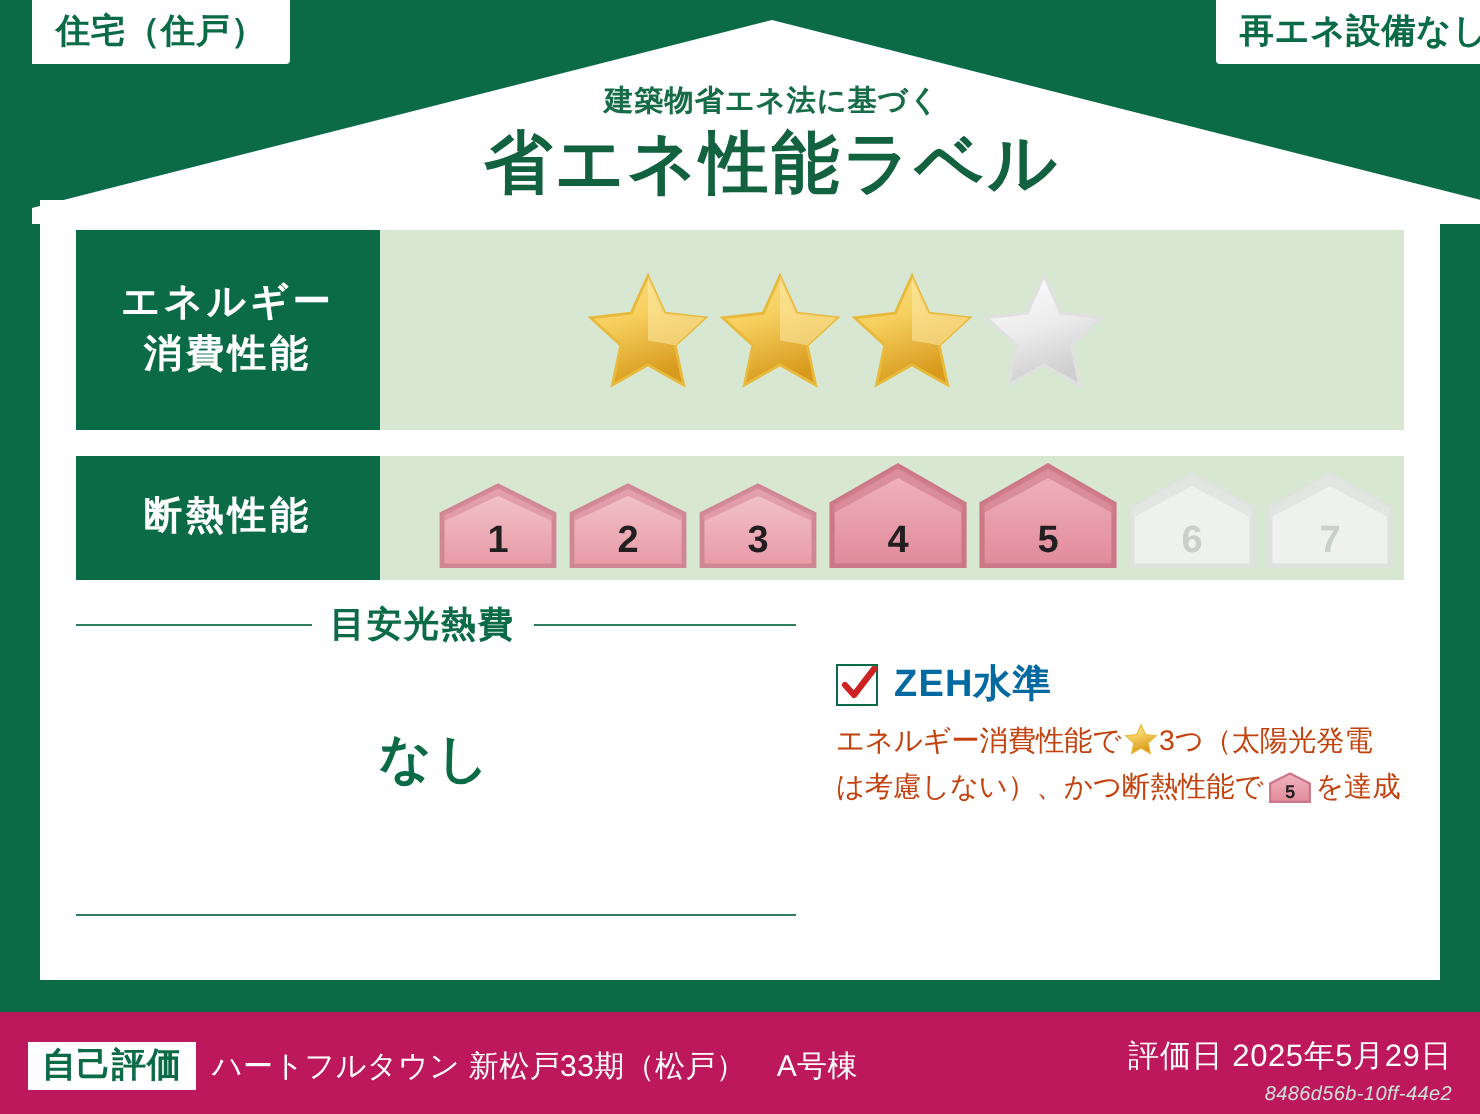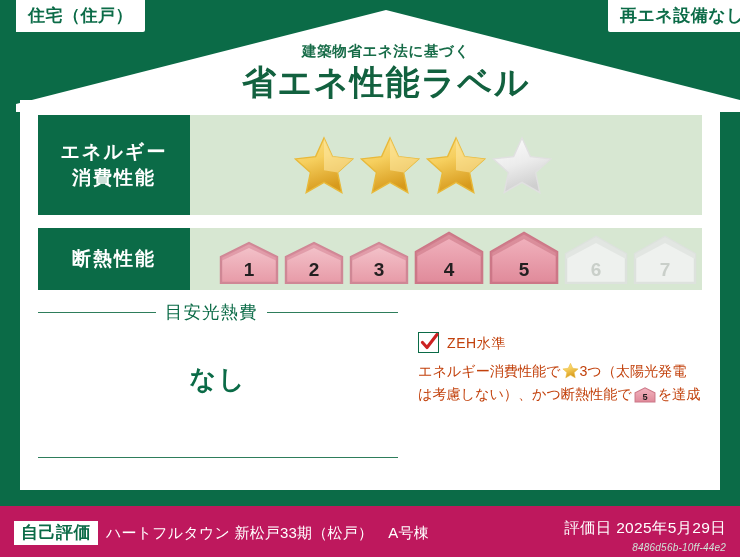--- a/index.html
+++ b/index.html
@@ -181,21 +181,21 @@
   }
   #cost-head .rule {
     flex: 1 1 auto;
     height: 1px;
     background: #2e7d5b;
   }
   #cost-head .rule.short { flex: 0 0 118px; }
   #cost-title {
     color: #0b6b47;
     font-size: 17.5px;
-    font-weight: normal;
+    font-weight: bold;
     letter-spacing: 1px;
     white-space: nowrap;
   }
   #cost-value {
     margin-top: 38px;
     text-align: center;
     color: #0b6b47;
     font-size: 26px;
     font-weight: bold;
     letter-spacing: 2px;
@@ -223,23 +223,23 @@
   #zeh-check {
     position: relative;
     width: 21px;
     height: 21px;
     border: 1.6px solid #0b6b47;
     box-sizing: border-box;
     flex: 0 0 auto;
   }
   #zeh-check svg { position: absolute; left: 1px; top: 0; }
   #zeh-title {
-    color: #c2410c;
-    font-size: 14px;
-    font-weight: normal;
+    color: #0369a1;
+    font-size: 19px;
+    font-weight: bold;
     letter-spacing: 0.6px;
     line-height: 1;
   }
   #zeh-desc {
     margin-top: 7px;
     color: #c2410c;
     font-size: 14.2px;
     line-height: 1.62;
     letter-spacing: -0.1px;
   }

